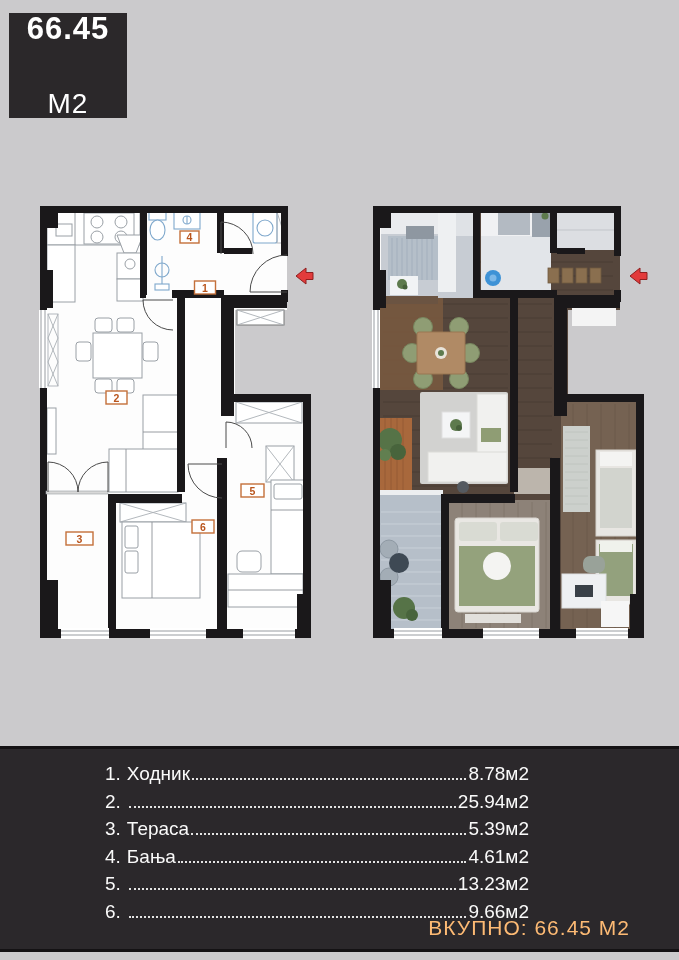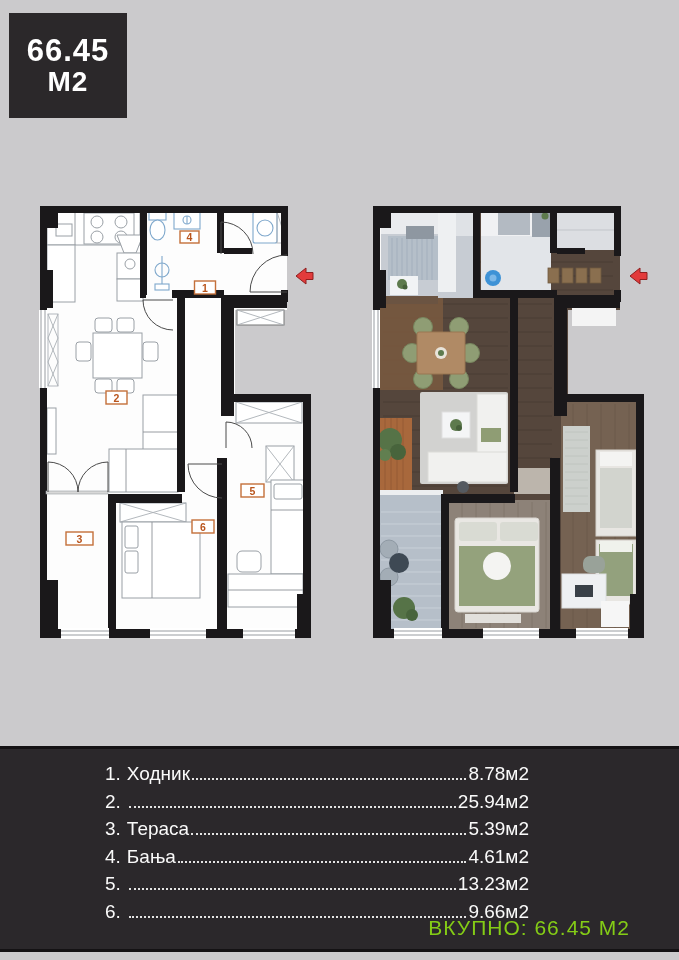--- a/index.html
+++ b/index.html
@@ -1,36 +1,36 @@
 <!DOCTYPE html>
 <html><head>
 <meta charset="utf-8">
 <style>
   html,body{margin:0;padding:0;background:#cbcacc;}
   .stage{position:relative;width:679px;height:960px;background:#cbcacc;overflow:hidden;
          font-family:"Liberation Sans",sans-serif;}
   
   .badge{position:absolute;left:9px;top:13px;width:118px;height:105px;background:#2b282a;
-         color:#fff;display:flex;flex-direction:column;align-items:center;justify-content:center;
+         color:#fff;display:flex;flex-direction:column;align-items:center;justify-content:space-between;
          line-height:1.05;}
   .badge .l1{font-size:31px;font-weight:700;letter-spacing:1px;}
-  .badge .l2{font-size:28px;font-weight:700;letter-spacing:1px;}
+  .badge .l2{font-size:28px;font-weight:400;letter-spacing:1px;}
   
   .plan{position:absolute;top:195px;}
   .plan.left{left:24px;}
   .plan.right{left:356px;}
   
   .legend{position:absolute;left:0;top:746px;width:679px;height:206px;background:#2b282b;
           border-top:3px solid #141214;border-bottom:3px solid #141214;box-sizing:border-box;}
   .rows{position:absolute;left:105px;top:14px;width:424px;}
   .lrow{display:flex;align-items:baseline;height:27.6px;color:#fafafa;font-size:19px;}
   .lrow .num{margin-right:6px;}
   .lrow .leader{flex:1;border-bottom:2px dotted #e3e3e3;margin:0 2px 4px 2px;min-width:10px;}
   .lrow .val{white-space:nowrap;}
-  .total{position:absolute;right:49px;bottom:9px;color:#84cc16;font-size:21px;
+  .total{position:absolute;right:49px;bottom:9px;color:#fdba74;font-size:21px;
          letter-spacing:1px;font-weight:500;}
   
   .furn{fill:#ffffff;stroke:#9aa0a6;stroke-width:1;}
   .fix{fill:none;stroke:#7fa8cc;stroke-width:1.1;}
   .fixf{fill:#ffffff;stroke:#7fa8cc;stroke-width:1.1;}
   .door{fill:none;stroke:#4a4a4a;stroke-width:1;}
   .hatch{fill:none;stroke:#aab0b6;stroke-width:0.9;}
   .wline{stroke:#8d9196;stroke-width:0.9;}
   .rlabel-box{fill:#ffffff;stroke:#c4703a;stroke-width:1.4;}
   .rlabel{font-family:"Liberation Sans",sans-serif;font-size:10.5px;font-weight:bold;

